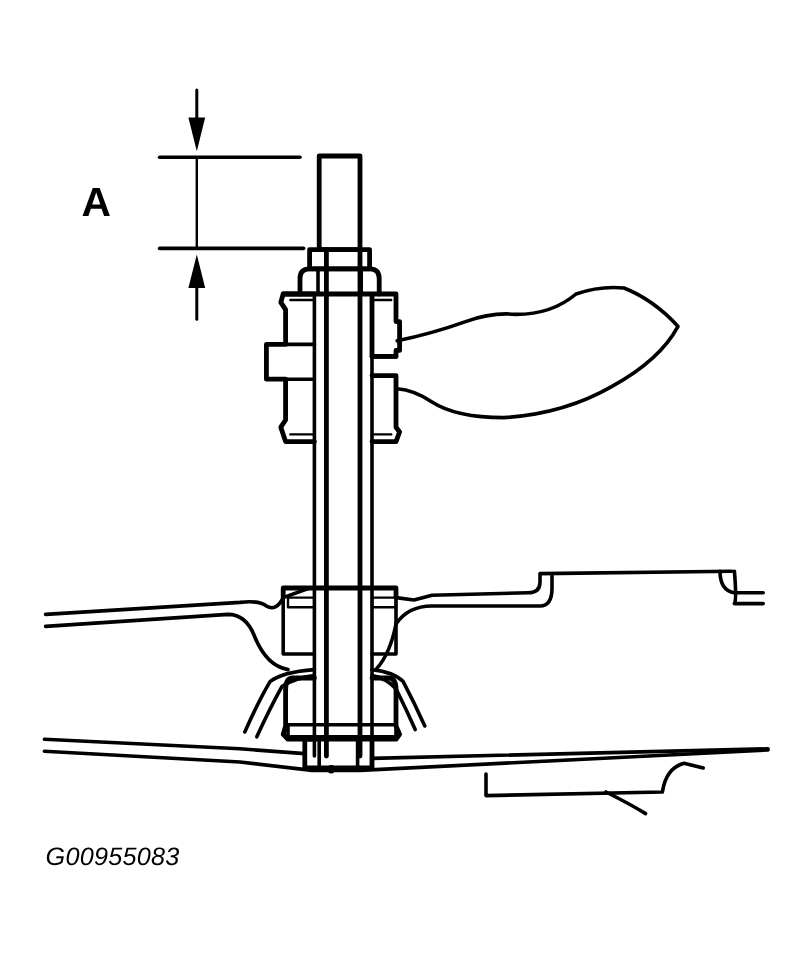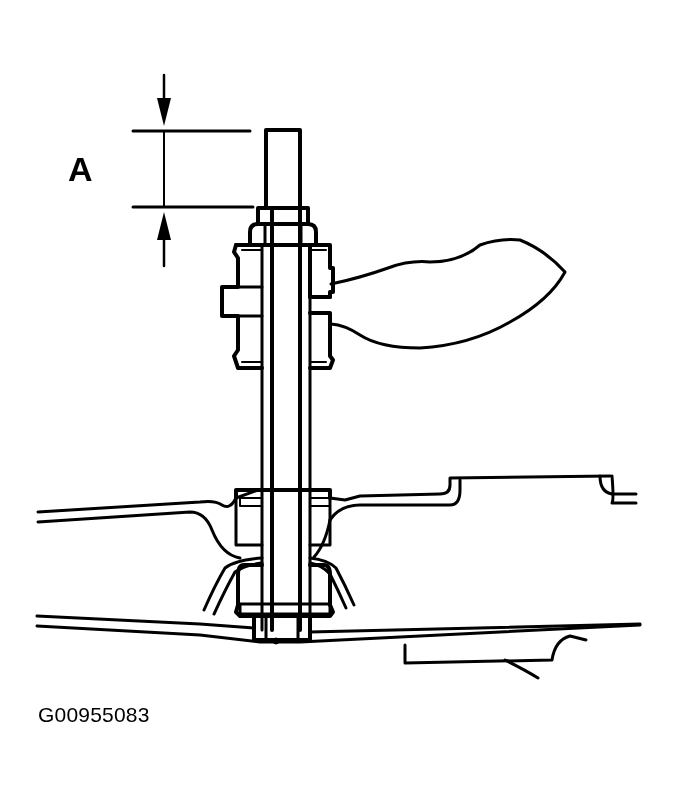--- a/index.html
+++ b/index.html
@@ -1,19 +1,19 @@
 <!DOCTYPE html>
 <html><head>
 <meta charset="utf-8">
 <style>
   html, body { margin:0; padding:0; background:#ffffff; }
   #canvas { position:relative; width:674px; height:800px; background:#ffffff; overflow:hidden; }
   svg { position:absolute; left:0; top:0; }
   .label-a { position:absolute; left:68px; top:150px; font-family:"Liberation Sans", sans-serif; font-weight:bold; font-size:34px; color:#000; }
-  .fig-id { position:absolute; left:38px; top:703px; font-family:"Liberation Sans", sans-serif; font-size:21px; color:#000; letter-spacing:0.2px; }
+  .fig-id { position:absolute; left:38px; top:703px; font-family:"Liberation Sans", sans-serif; font-size:21px; color:#000; letter-spacing:0.2px;font-style:italic; }
 </style>
 </head>
 <body>
 
 <div id="canvas">
   <svg width="674" height="800" viewBox="0 0 674 800" fill="none" stroke="#000" stroke-linejoin="round" stroke-linecap="round">
 
     <g>
       <line x1="133" y1="131" x2="250" y2="131" stroke-width="3"></line>
       <line x1="133" y1="207" x2="253" y2="207" stroke-width="3"></line>

